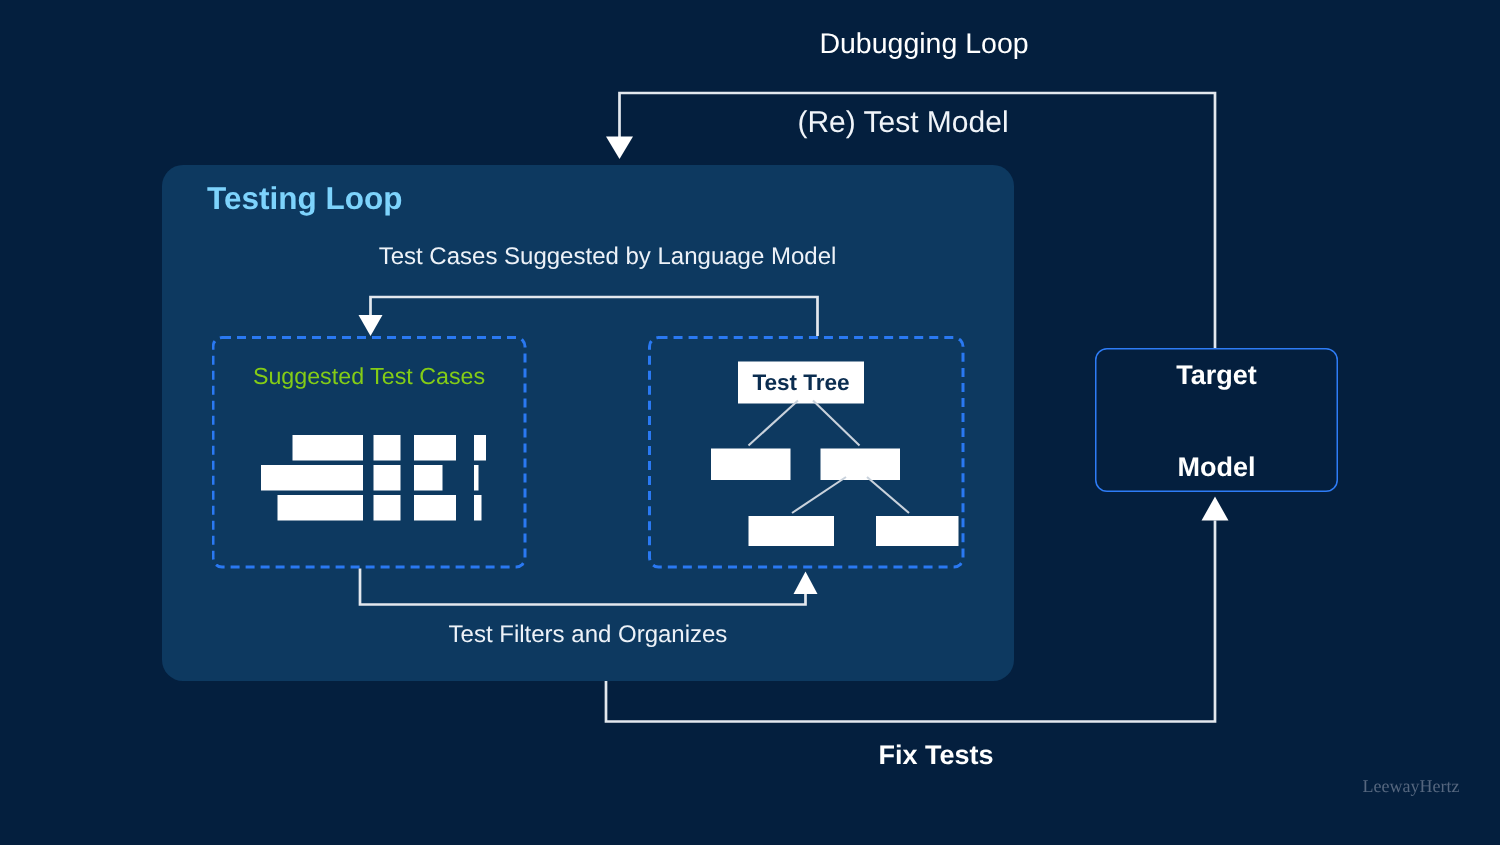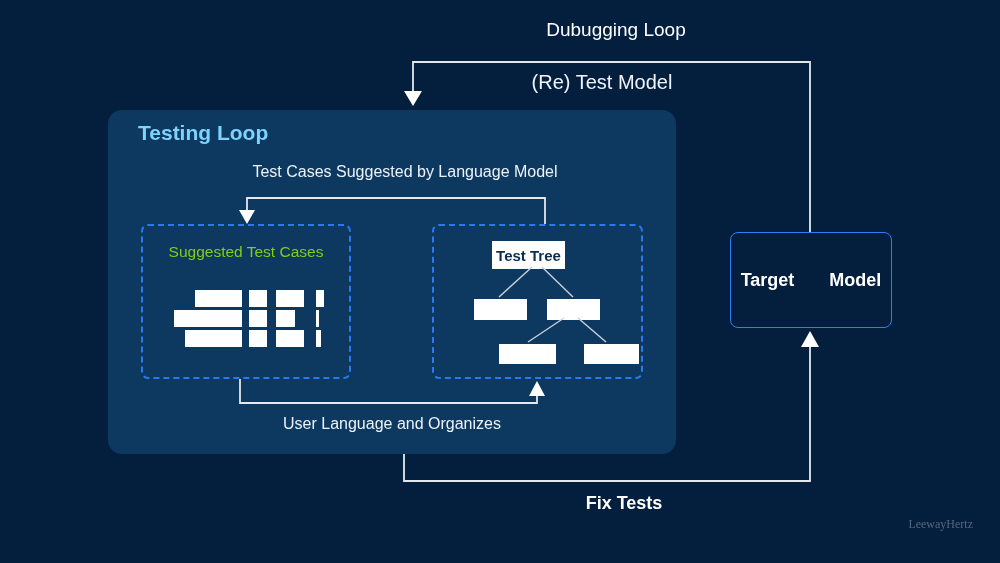--- a/index.html
+++ b/index.html
@@ -53,40 +53,40 @@
   }
   .bars{position:absolute;left:31px;top:64px;}
   .bar-row{display:flex;height:17px;margin-bottom:3px;align-items:stretch;}
   .col1{width:68px;display:flex;justify-content:flex-end;margin-right:7px;}
   .col2{width:18px;margin-right:9px;}
   .col3{width:28px;margin-right:12px;}
   .col4{width:10px;}
   .bar{display:block;height:100%;background:#FFFFFF;}
 
   .tree-label-box{
-    position:absolute;left:58px;top:15px;width:73px;height:28px;
+    position:absolute;left:58px;top:15px;width:84px;height:28px;
     background:#FFFFFF;display:flex;align-items:center;justify-content:center;text-align:right;
   }
   .tree-label-box span{
     font-size:15px;font-weight:bold;color:#0B2D50;
   }
   .tnode{position:absolute;background:#FFFFFF;}
   .n1{left:40px;top:73px;width:53px;height:21px;}
   .n2{left:113px;top:73px;width:53px;height:21px;}
   .n3{left:65px;top:118px;width:57px;height:20px;}
   .n4{left:150px;top:118px;width:55px;height:20px;}
 
   .fix-label{
     left:524px;top:493px;width:200px;text-align:center;
     font-size:18px;font-weight:bold;color:#FFFFFF;
   }
   .target-box{
     position:absolute;left:730px;top:232px;width:162px;height:96px;
     border:1.5px solid #2E7CF6;border-radius:8px;box-sizing:border-box;
-    display:flex;flex-direction:row;align-items:center;justify-content:center;
+    display:flex;flex-direction:column;align-items:center;justify-content:center;
     z-index:2;
     gap:35px;
   }
   .target-box div{
     font-size:18px;font-weight:bold;color:#FFFFFF;line-height:26px;
   }
   .watermark{
     right:27px;top:517px;
     font-family:"Liberation Serif","DejaVu Serif",serif;
     font-size:12px;color:#56677F;
@@ -155,21 +155,21 @@
     <div class="dashed-box box-tree">
       <div class="tree-label-box">
         <span>Test Tree</span>
       </div>
       <div class="tnode n1"></div>
       <div class="tnode n2"></div>
       <div class="tnode n3"></div>
       <div class="tnode n4"></div>
     </div>
 
-    <div class="filters-label">User Language and Organizes</div>
+    <div class="filters-label">Test Filters and Organizes</div>
   </div>
 
   <svg class="connectors" width="1000" height="563" viewBox="0 0 1000 563">
 
     <polyline class="conn" points="810,232 810,62 413,62 413,92"></polyline>
     <polygon class="arrow" points="404,91 422,91 413,106"></polygon>
 
     <polyline class="conn" points="545,224 545,198 247,198 247,211"></polyline>
     <polygon class="arrow" points="239,210 255,210 247,224"></polygon>
 

